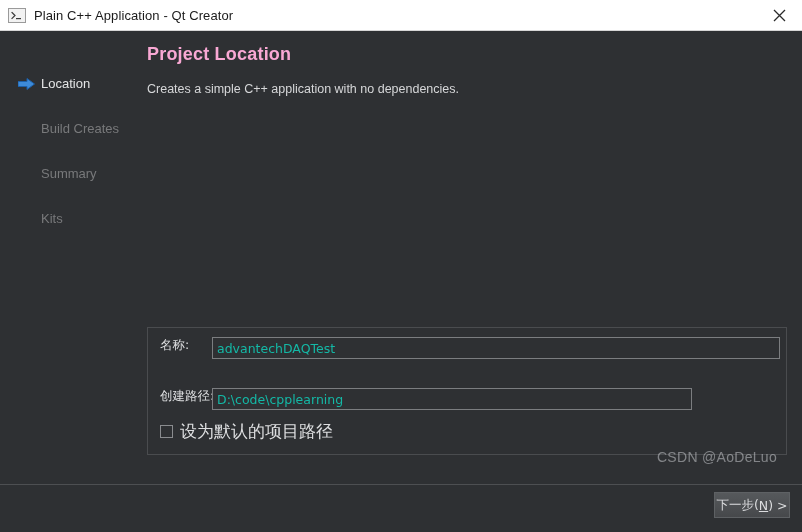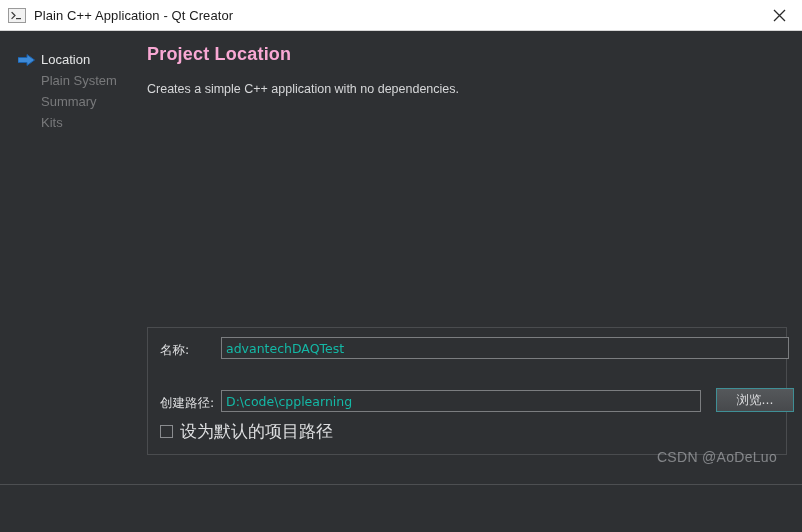--- a/index.html
+++ b/index.html
@@ -66,20 +66,21 @@
     height: 501px;
   }
   .nav-item {
     position: relative;
     height: 21px;
     display: flex;
     align-items: center;
     padding-left: 41px;
     font-size: 13px;
     white-space: nowrap;
+    margin-top: 24px;
   }
   .nav-item.current { color: #e4e5e6; }
   .nav-item.dim { color: #78797b; }
   #nav-arrow {
     position: absolute;
     left: 18px;
     top: 50%;
     transform: translateY(-50%);
     width: 17px;
     height: 12px;
@@ -117,22 +118,21 @@
     left: 7px;
     top: 296px;
     width: 640px;
     height: 128px;
     border: 1px solid #4a4c4f;
   }
 
   .form-row {
     position: absolute;
     display: flex;
-    align-items: flex-end;
-    gap: 9px;
+    align-items: flex-start;
   }
   #row-name { left: 12px; top: 9px; }
   #row-path { left: 12px; top: 60px; }
 
   .form-label {
     font-size: 12.5px;
     color: #dedfe1;
     white-space: nowrap;
     font-family: "DejaVu Sans", "Liberation Sans", sans-serif;
   }
@@ -258,21 +258,21 @@
     <div style="height:18px"></div>
 
     <div class="nav-item current">
       <svg id="nav-arrow" viewBox="0 0 17 12">
         <path d="M0 3.5 H9 V0.5 L16.5 6 L9 11.5 V8.5 H0 Z" fill="#3d8ad8" stroke="#1c5fa8" stroke-width="1"></path>
       </svg>
       <span>Location</span>
     </div>
 
     <div class="nav-item dim">
-      <span>Plain System</span>
+      <span>Build Creates</span>
     </div>
 
     <div class="nav-item dim">
       <span>Summary</span>
     </div>
 
     <div class="nav-item dim">
       <span>Kits</span>
     </div>
   </div>
@@ -285,33 +285,35 @@
     <div id="form-group">
 
       <div class="form-row" id="row-name">
         <span class="form-label" id="label-name">名称:</span>
         <input class="text-input" id="input-name" type="text" value="advantechDAQTest" style="">
       </div>
 
       <div class="form-row" id="row-path">
         <span class="form-label" id="label-path">创建路径:</span>
         <input class="text-input" id="input-path" type="text" value="D:\code\cpplearning" style="">
-        <div id="browse-button">
-          <span>浏览...</span>
-        </div>
       </div>
 
       <div id="row-checkbox">
         <div id="checkbox-box"></div>
         <span id="checkbox-label">设为默认的项目路径</span>
       </div>
 
     </div>
   </div>
 
   <div id="footer-separator"></div>
 
   <div id="footer-buttons">
+    <div class="dialog-button">
+      <span>下一步(</span>
+        <span class="mnemonic">N</span>
+        <span>) &gt;</span>
+    </div>
   </div>
 
   <div id="watermark">CSDN @AoDeLuo</div>
 
 </div>
 
 </body></html>

